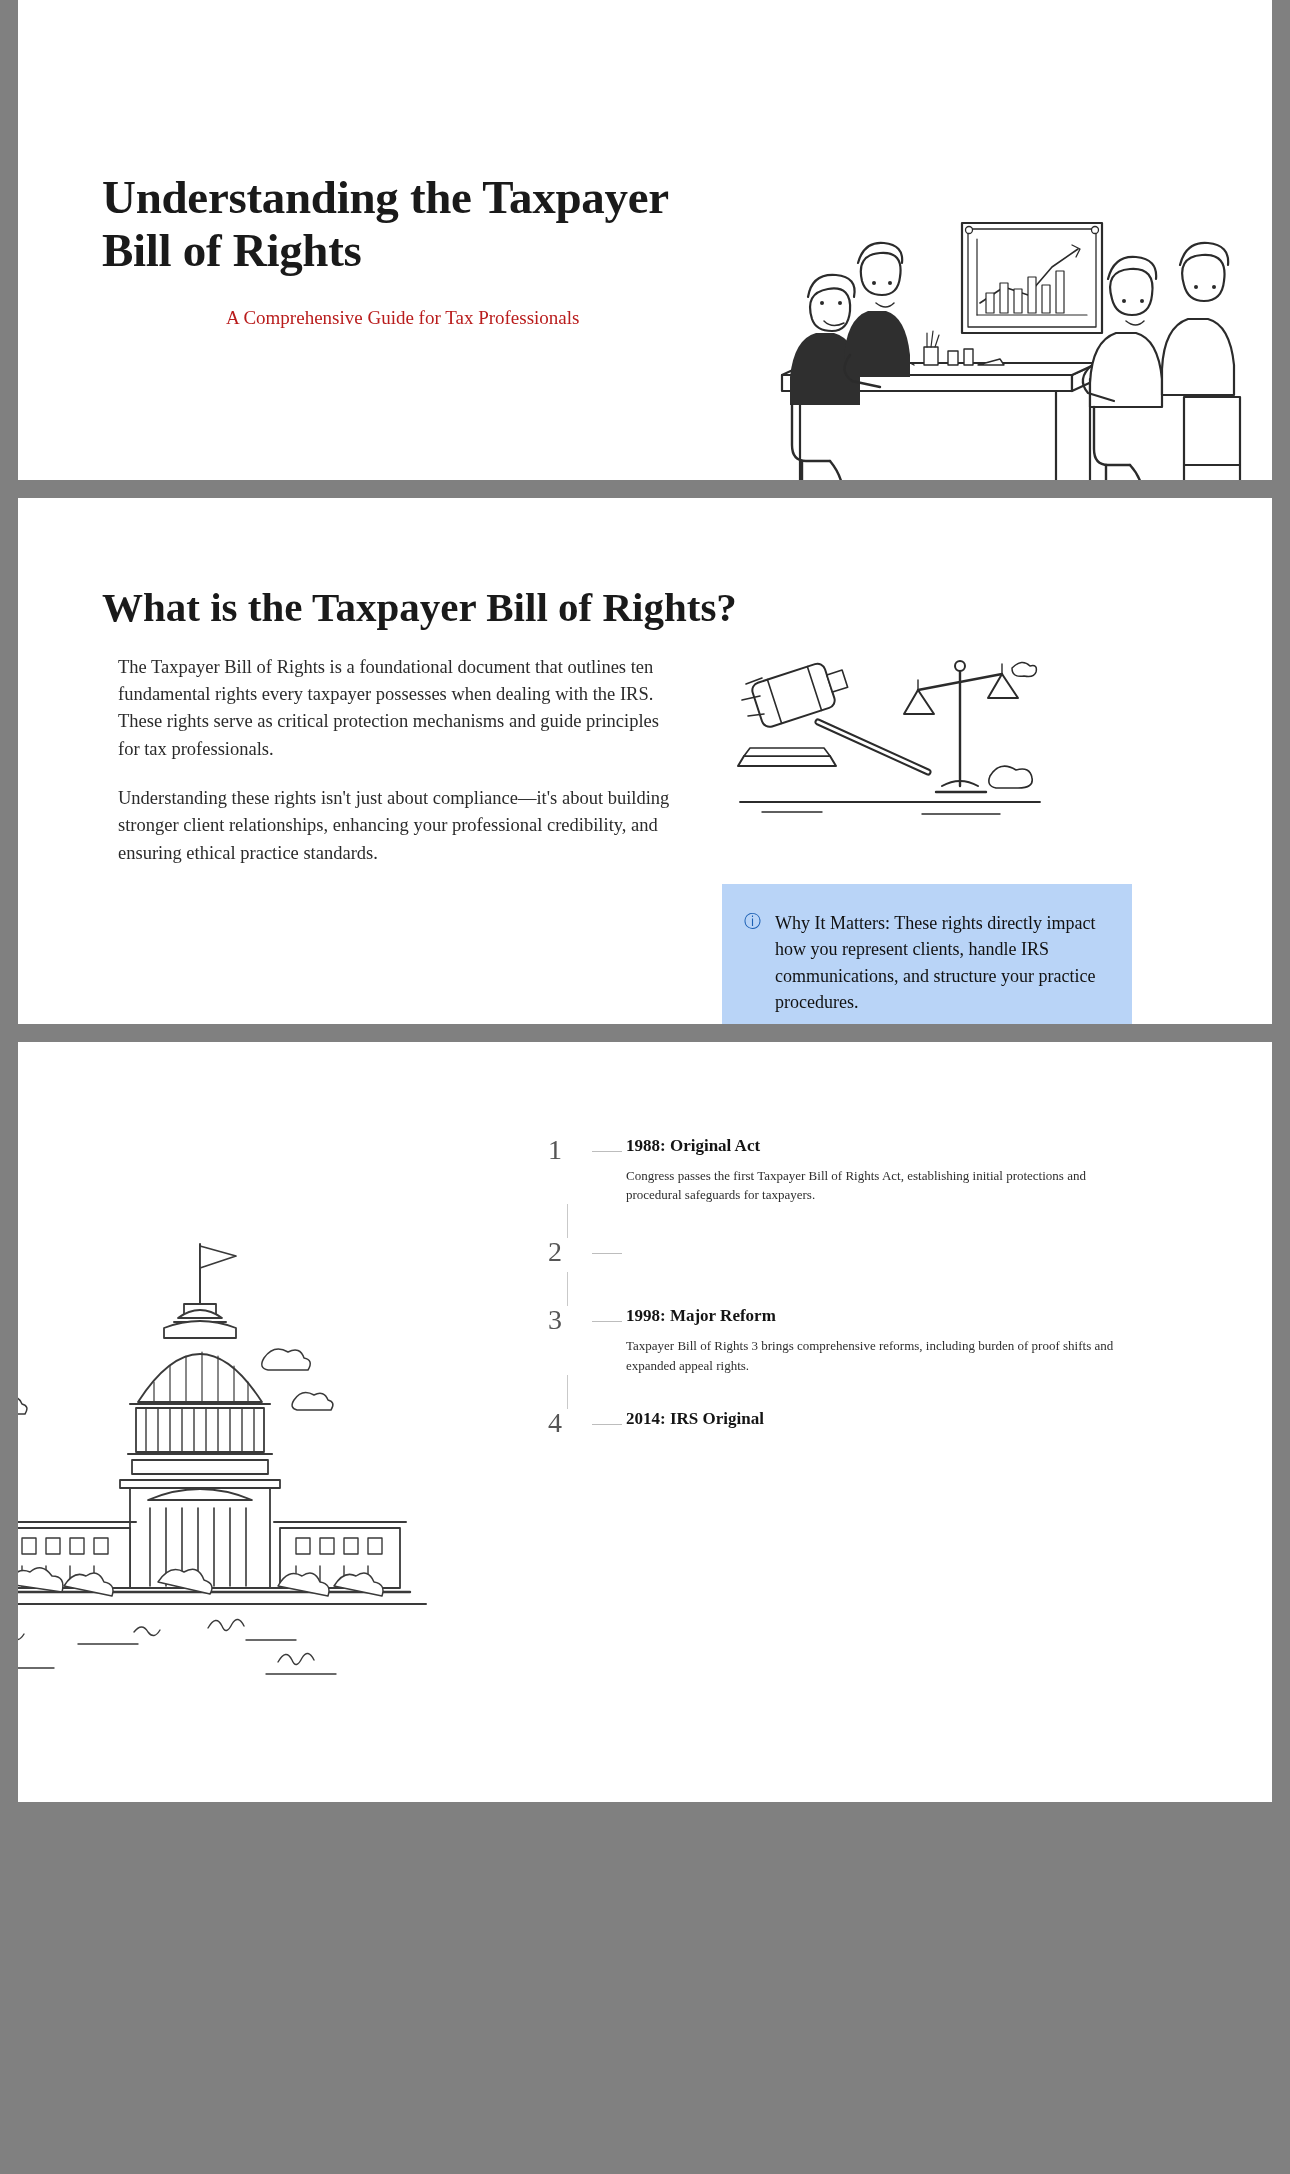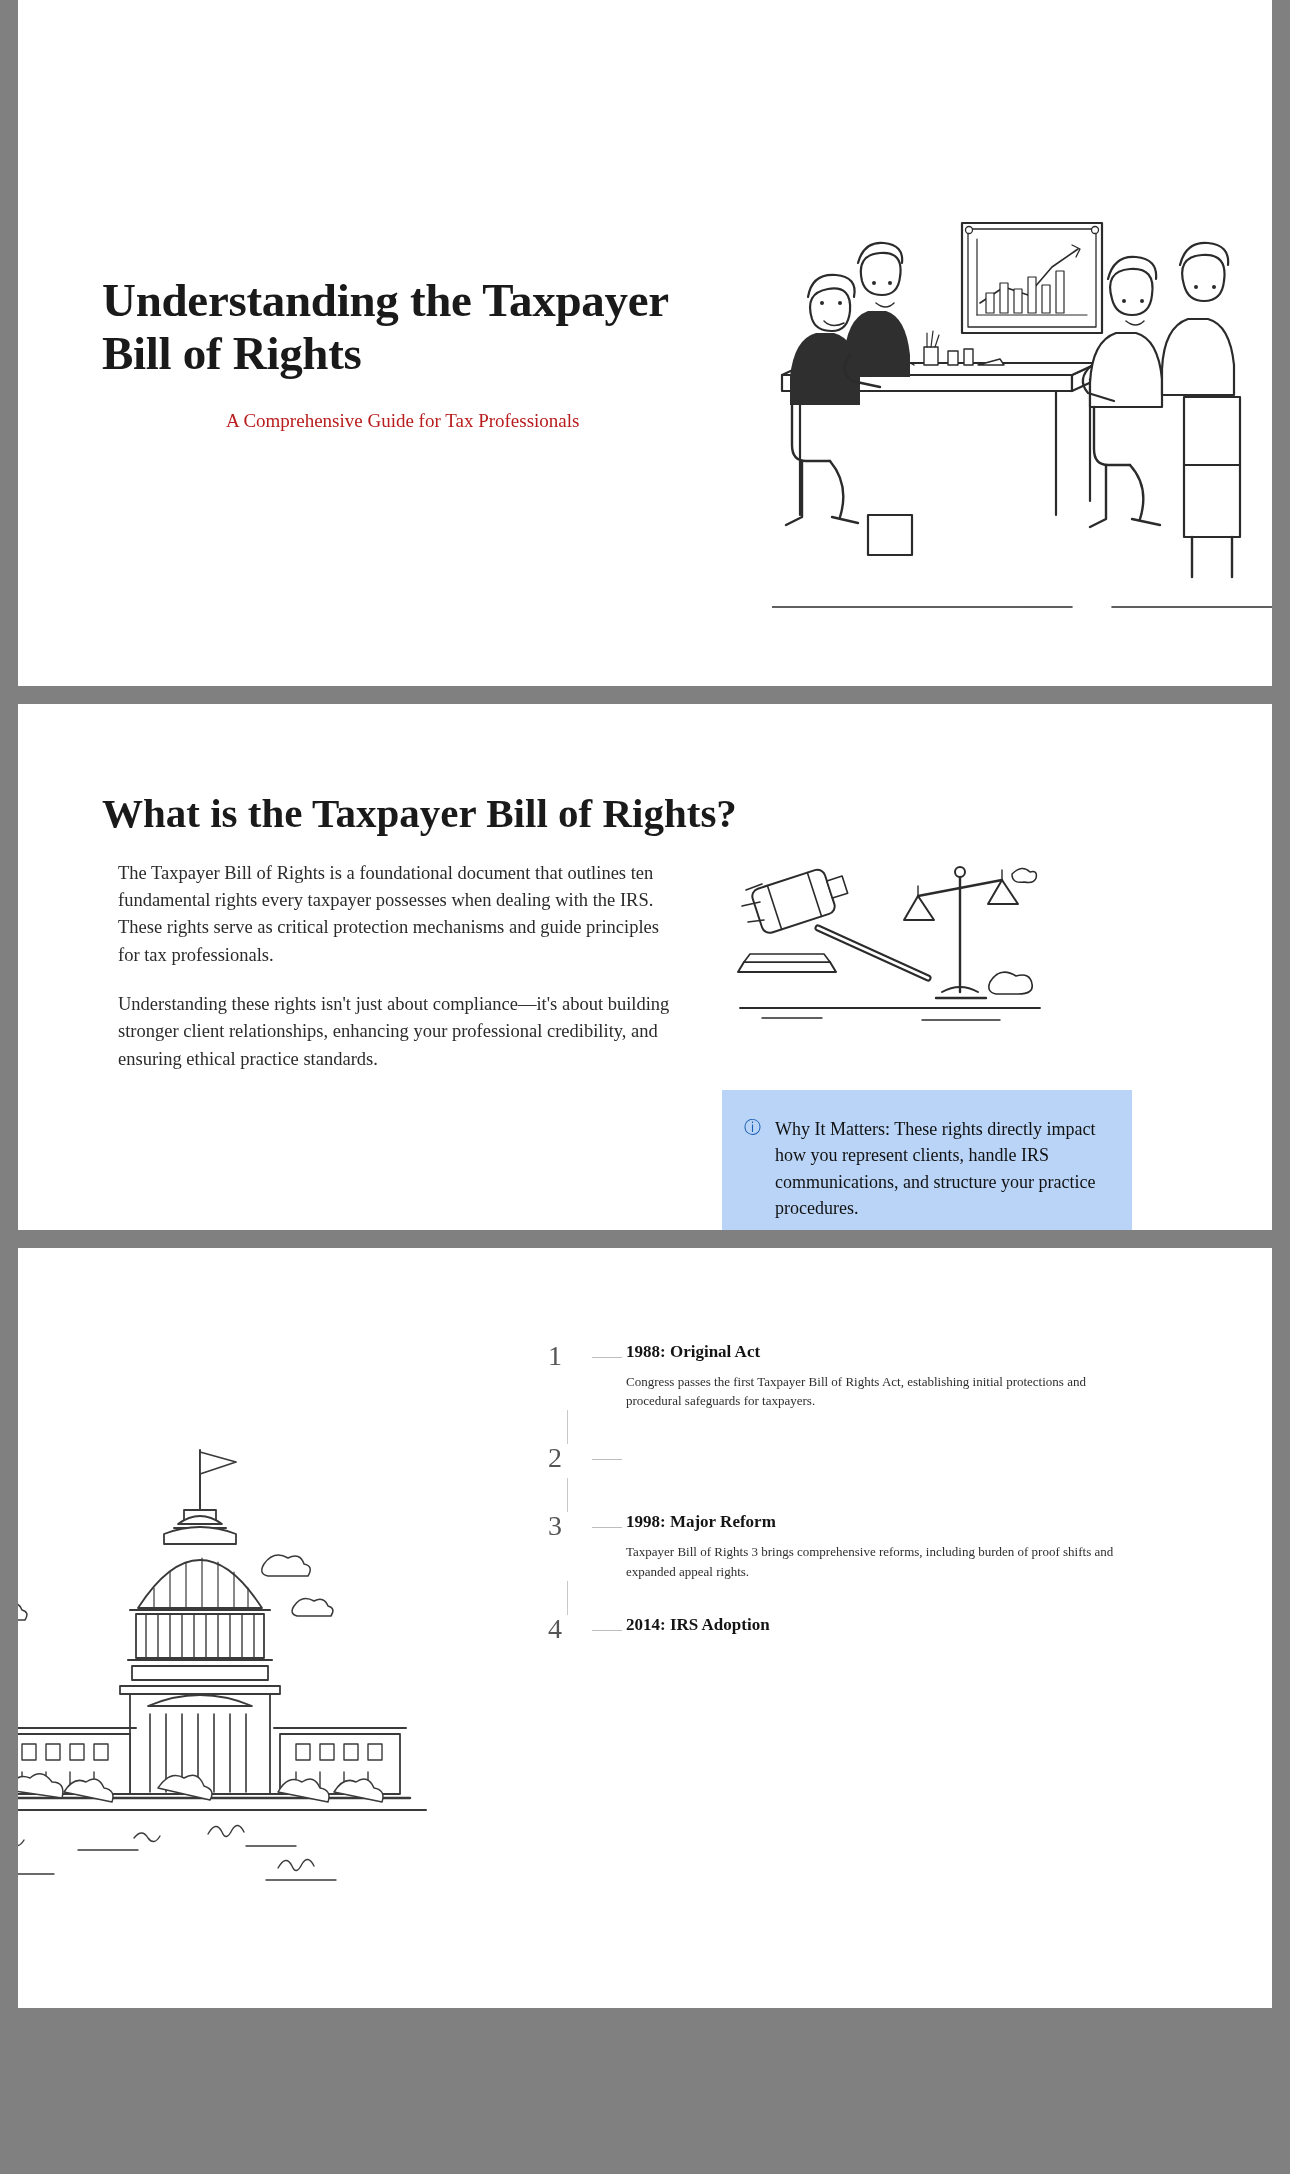--- a/index.html
+++ b/index.html
@@ -20,21 +20,21 @@
     background: #ffffff;
     width: 1254px;
     margin: 0 auto 18px auto;
     position: relative;
     overflow: hidden;
   }
   .slide.first { margin-top: 0; }
 
   
   .slide-1 {
-    height: 686px;
+    height: 480px;
     display: flex;
     align-items: center;
   }
   .s1-left {
     width: 700px;
     padding-left: 84px;
     padding-top: 20px;
   }
   .s1-title {
     font-size: 47px;
@@ -443,21 +443,21 @@
           <div class="tl-body">
             <h3 class="tl-head">1998: Major Reform</h3>
             <p class="tl-desc">Taxpayer Bill of Rights 3 brings comprehensive reforms, including burden of proof shifts and expanded appeal rights.</p>
           </div>
         </div>
 
         <div class="tl-item">
           <div class="tl-num">4</div>
           <div class="tl-dash"></div>
           <div class="tl-body">
-            <h3 class="tl-head">2014: IRS Adoption</h3>
+            <h3 class="tl-head">2014: IRS Original</h3>
             <p class="tl-desc"></p>
           </div>
         </div>
 
       </div>
     </div>
   </section>
 
 </div>
 

